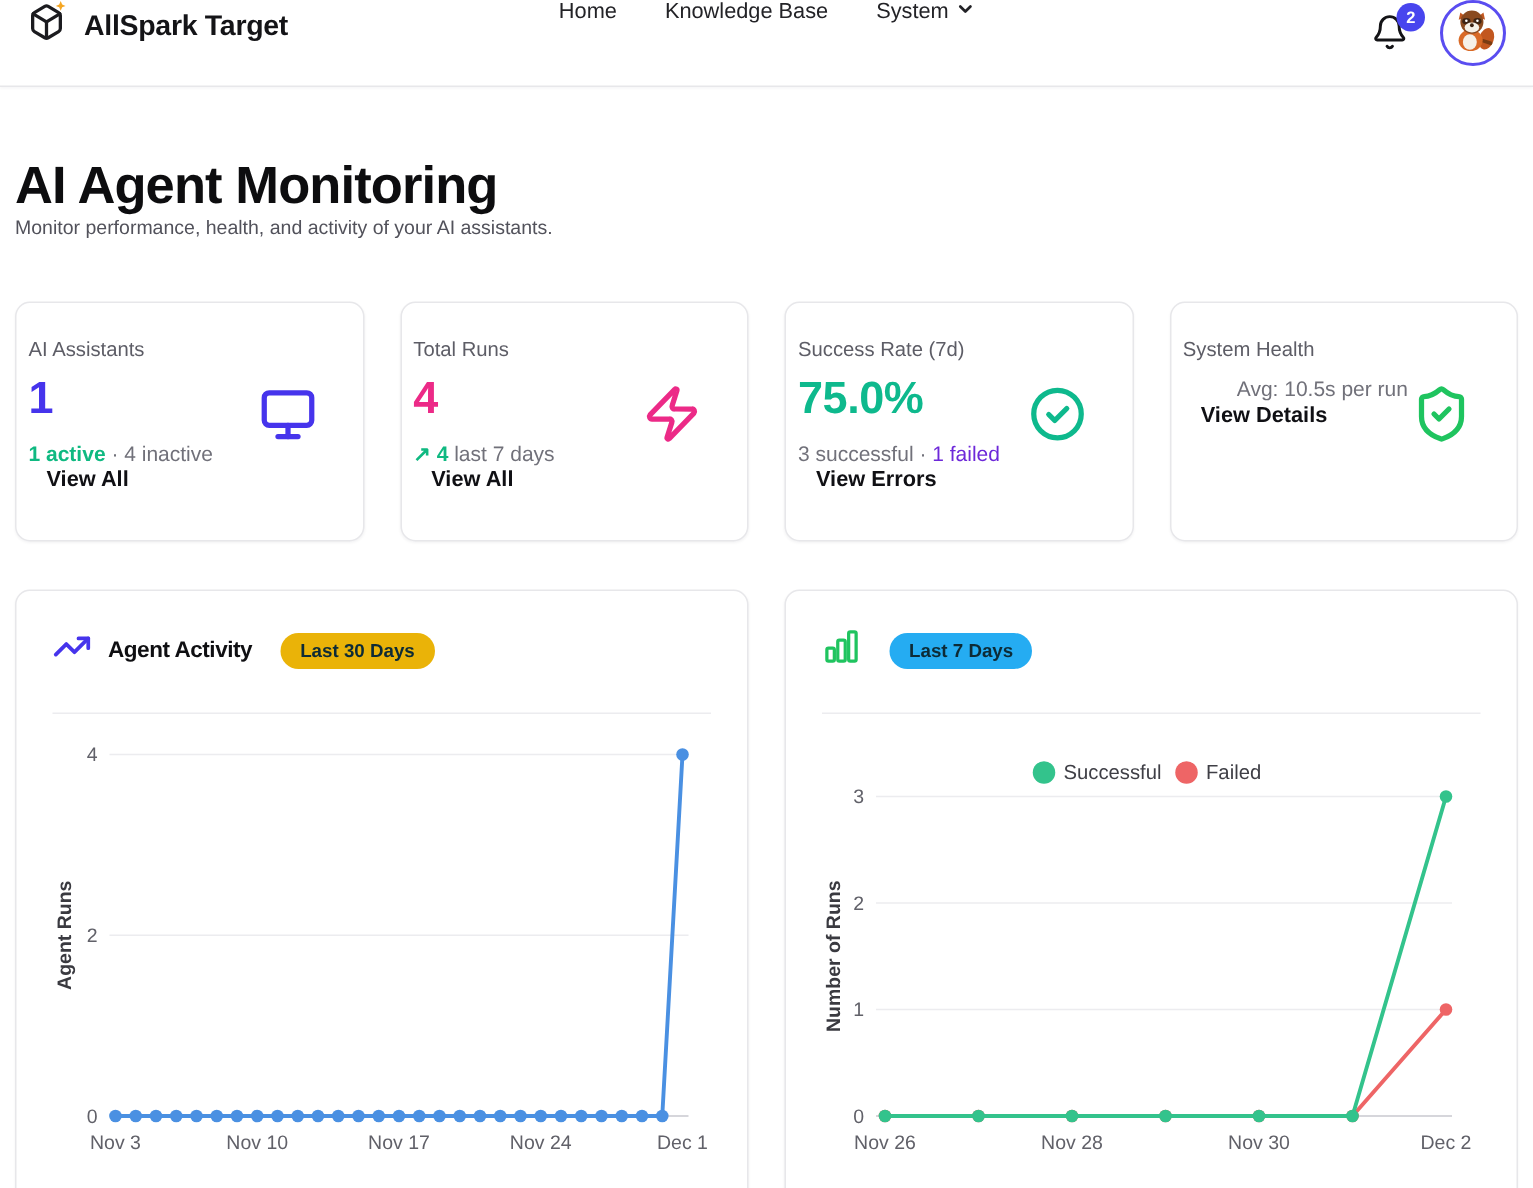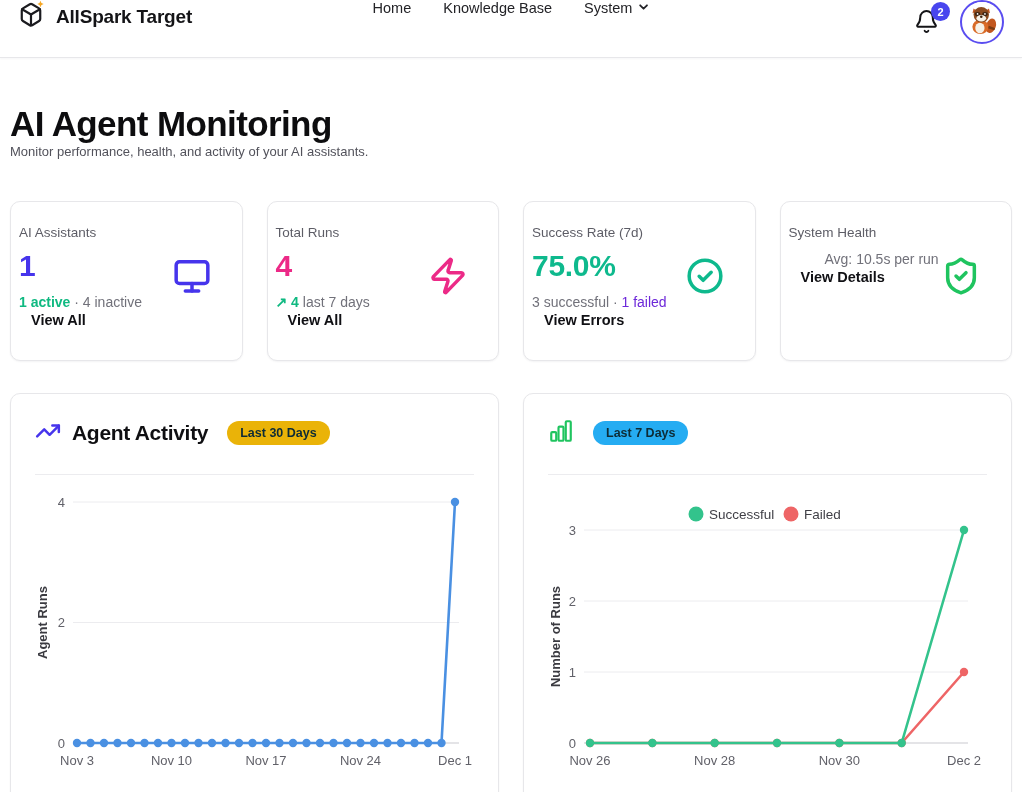--- a/index.html
+++ b/index.html
@@ -39,21 +39,21 @@
   .stat-icon svg { display:block; }
   .stat-sub { margin-top:11px; font-size:14px; }
   .stat-sub .hl { font-weight:700; }
   .stat-action { display:inline-block; margin-top:2px; margin-left:12px;
     font-size:14.5px; font-weight:700; color:#101014; cursor:pointer; text-decoration:none; }
 
   
   .charts-grid { display:grid; grid-template-columns:repeat(2,1fr); gap:24px; margin-top:32px; }
   .chart-card { height:600px; padding:24px 24px 0; }
   .chart-header { display:flex; align-items:center; gap:11px; }
-  .chart-title { font-size:21px; font-weight:800; letter-spacing:-0.3px; color:#0f0f12; }
+  .chart-title { font-size:15px; font-weight:800; letter-spacing:-0.3px; color:#0f0f12; }
   .chart-badge { margin-left:8px; padding:5px 13px; border-radius:999px;
     font-size:12.5px; font-weight:700; }
   .chart-divider { margin-top:26px; border-top:1px solid #ececef; }
   .chart-area { margin-top:8px; }
   .chart-area svg { display:block; overflow:visible; }
 </style>
 </head>
 <body>
 
 <header class="navbar">

